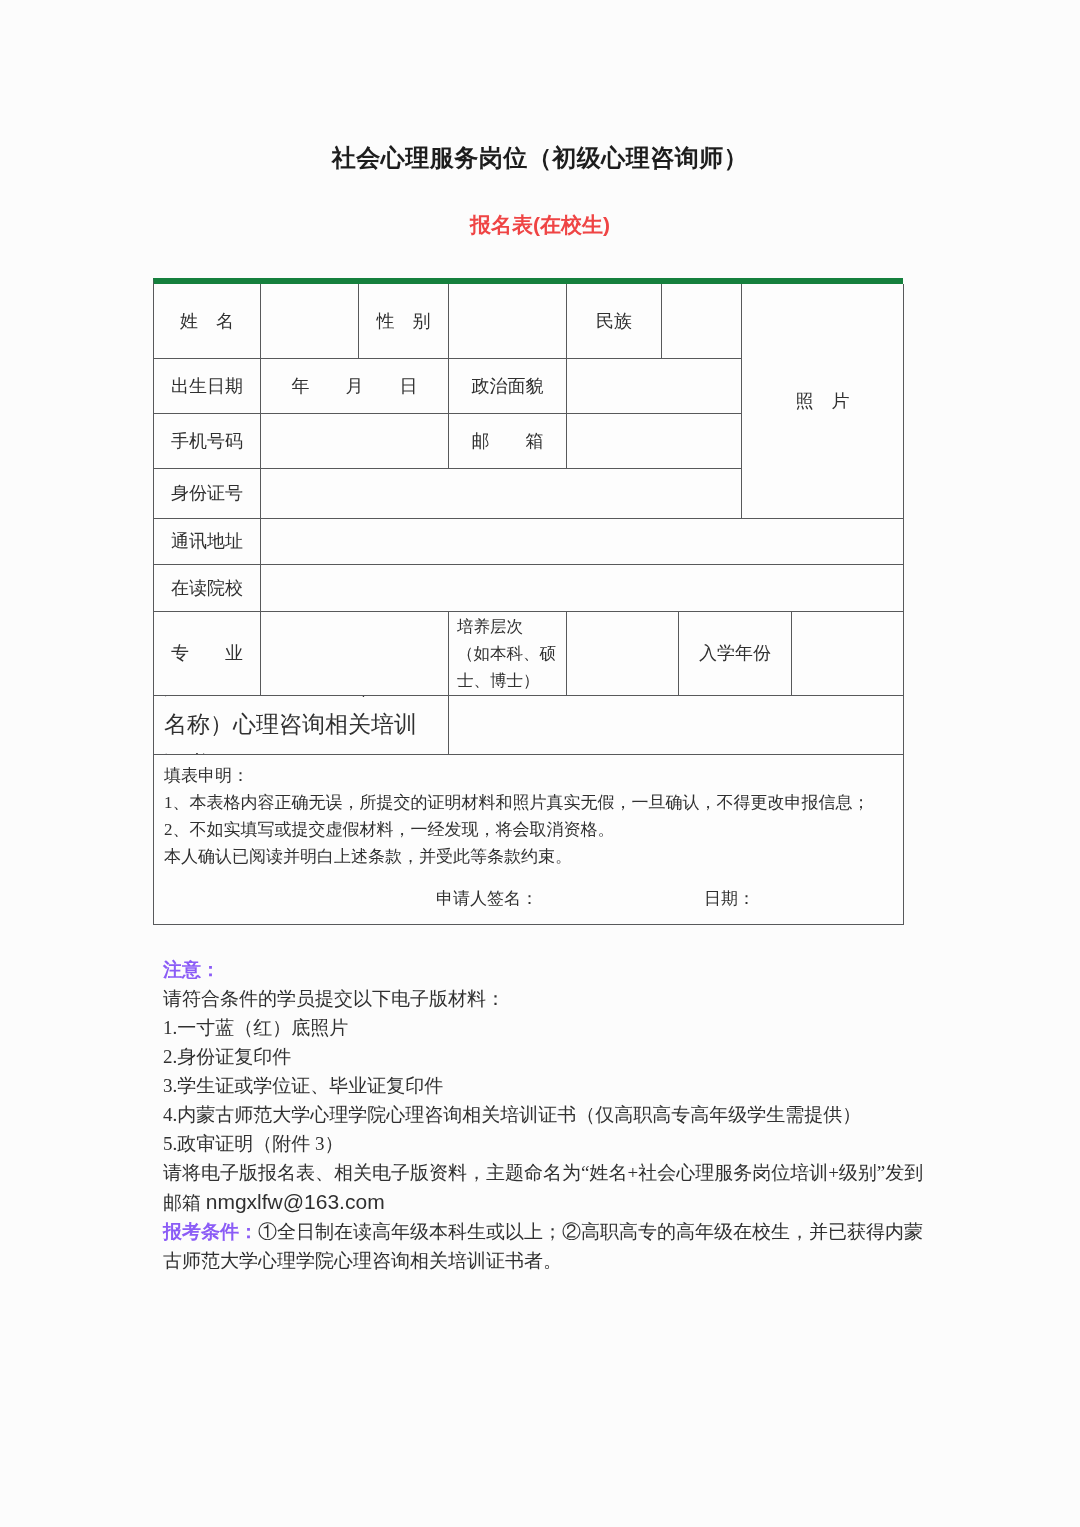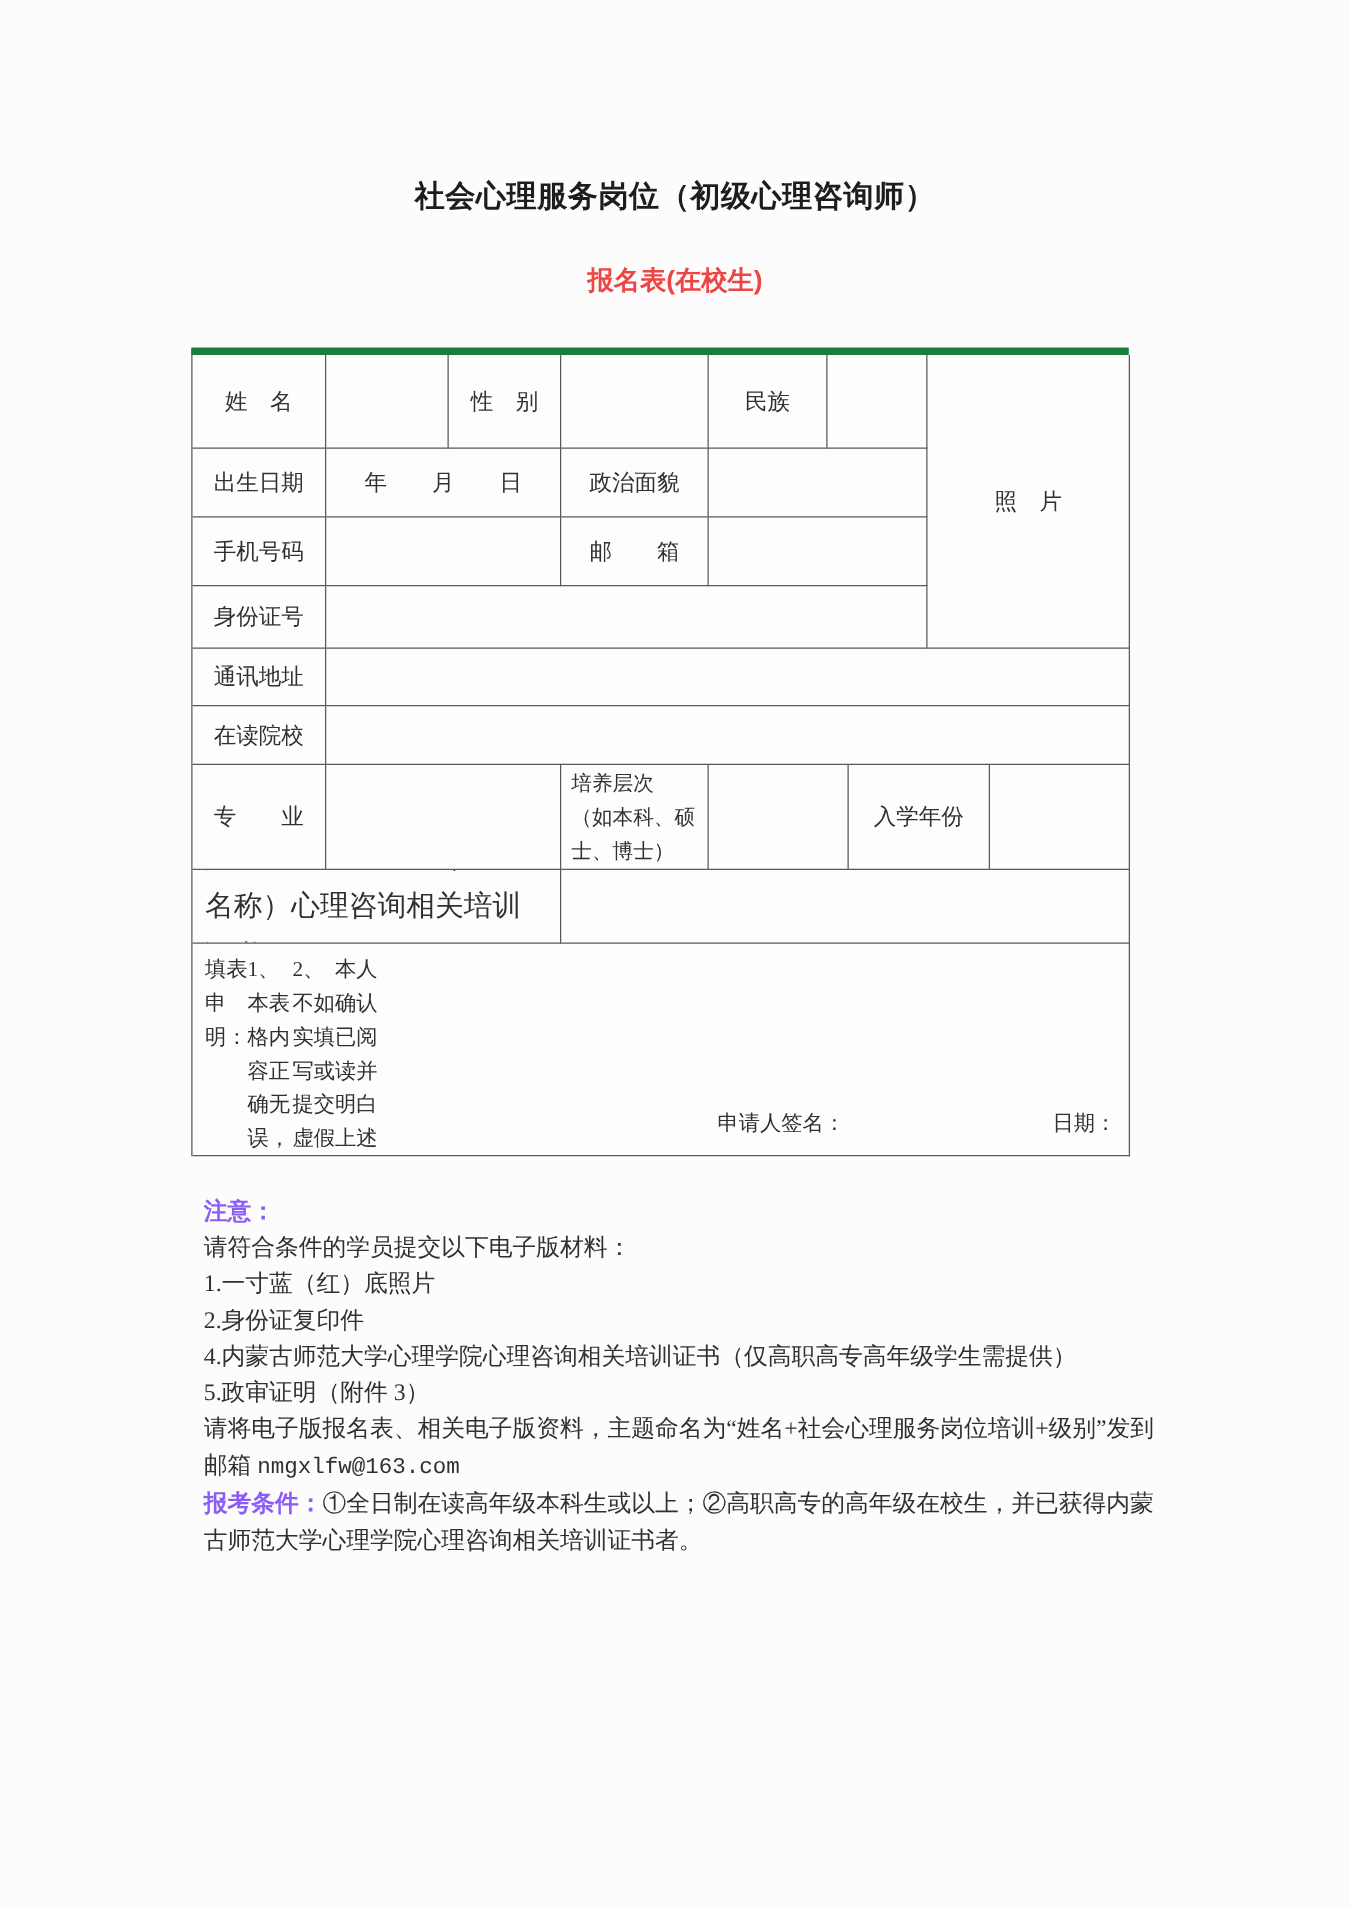--- a/index.html
+++ b/index.html
@@ -42,40 +42,40 @@
     display:flex;align-items:center;justify-content:center;
     font-size:18px;line-height:1.5;
     text-align:center;
     overflow:hidden;
   }
   .cell.left{justify-content:flex-start;text-align:left;}
   .wrapcell{font-size:16.5px;line-height:1.65;padding:4px 4px 4px 8px;}
   .certcell{font-size:23px;line-height:1.7;padding:4px 10px;}
   
   .decl{
-    display:flex;flex-direction:row;
+    display:flex;flex-direction:column;
     align-items:stretch;justify-content:flex-start;
     text-align:left;
     font-size:17px;line-height:27px;
     padding:7px 10px 8px 10px;
   }
   .decl p{margin:0;}
   .sign-row{margin-top:auto;margin-bottom:4px;padding-left:272px;white-space:nowrap;font-family:Liberation Serif, serif;}
   .sign-row .date-gap{display:inline-block;margin-left:166px;}
   
   .notes{
     margin-top:30px;padding-left:10px;width:772px;
     font-size:19px;line-height:29px;
   }
   .notes p{margin:0;}
   .bold-hei{
     font-family:"Liberation Sans","DejaVu Sans",sans-serif;
     font-weight:700;color:#8b5cf6;
   }
-  .mono{font-family:Liberation Mono, monospace;font-size:18px;}
+  .mono{font-family:Liberation Sans, sans-serif;font-size:21px;}
 </style>
 </head>
 <body>
 
 <div class="doc">
 
   <h1 class="title">社会心理服务岗位（初级心理咨询师）</h1>
   <h2 class="subtitle">报名表(在校生)</h2>
 
   <div class="content">
@@ -134,20 +134,21 @@
         </div>
       </div>
 
     </div>
 
     <div class="notes">
       <p class="bold-hei">注意：</p>
       <p>请符合条件的学员提交以下电子版材料：</p>
       <p>1.一寸蓝（红）底照片</p>
       <p>2.身份证复印件</p>
+      <p>3.学生证或学位证、毕业证复印件</p>
       <p>4.内蒙古师范大学心理学院心理咨询相关培训证书（仅高职高专高年级学生需提供）</p>
       <p>5.政审证明（附件 3）</p>
       <p>
         <span>请将电子版报名表、相关电子版资料，主题命名为“姓名+社会心理服务岗位培训+级别”发到邮箱 </span><span class="mono">nmgxlfw@163.com</span>
       </p>
       <p>
         <span class="bold-hei">报考条件：</span><span>①全日制在读高年级本科生或以上；②高职高专的高年级在校生，并已获得内蒙古师范大学心理学院心理咨询相关培训证书者。</span>
       </p>
     </div>
 

